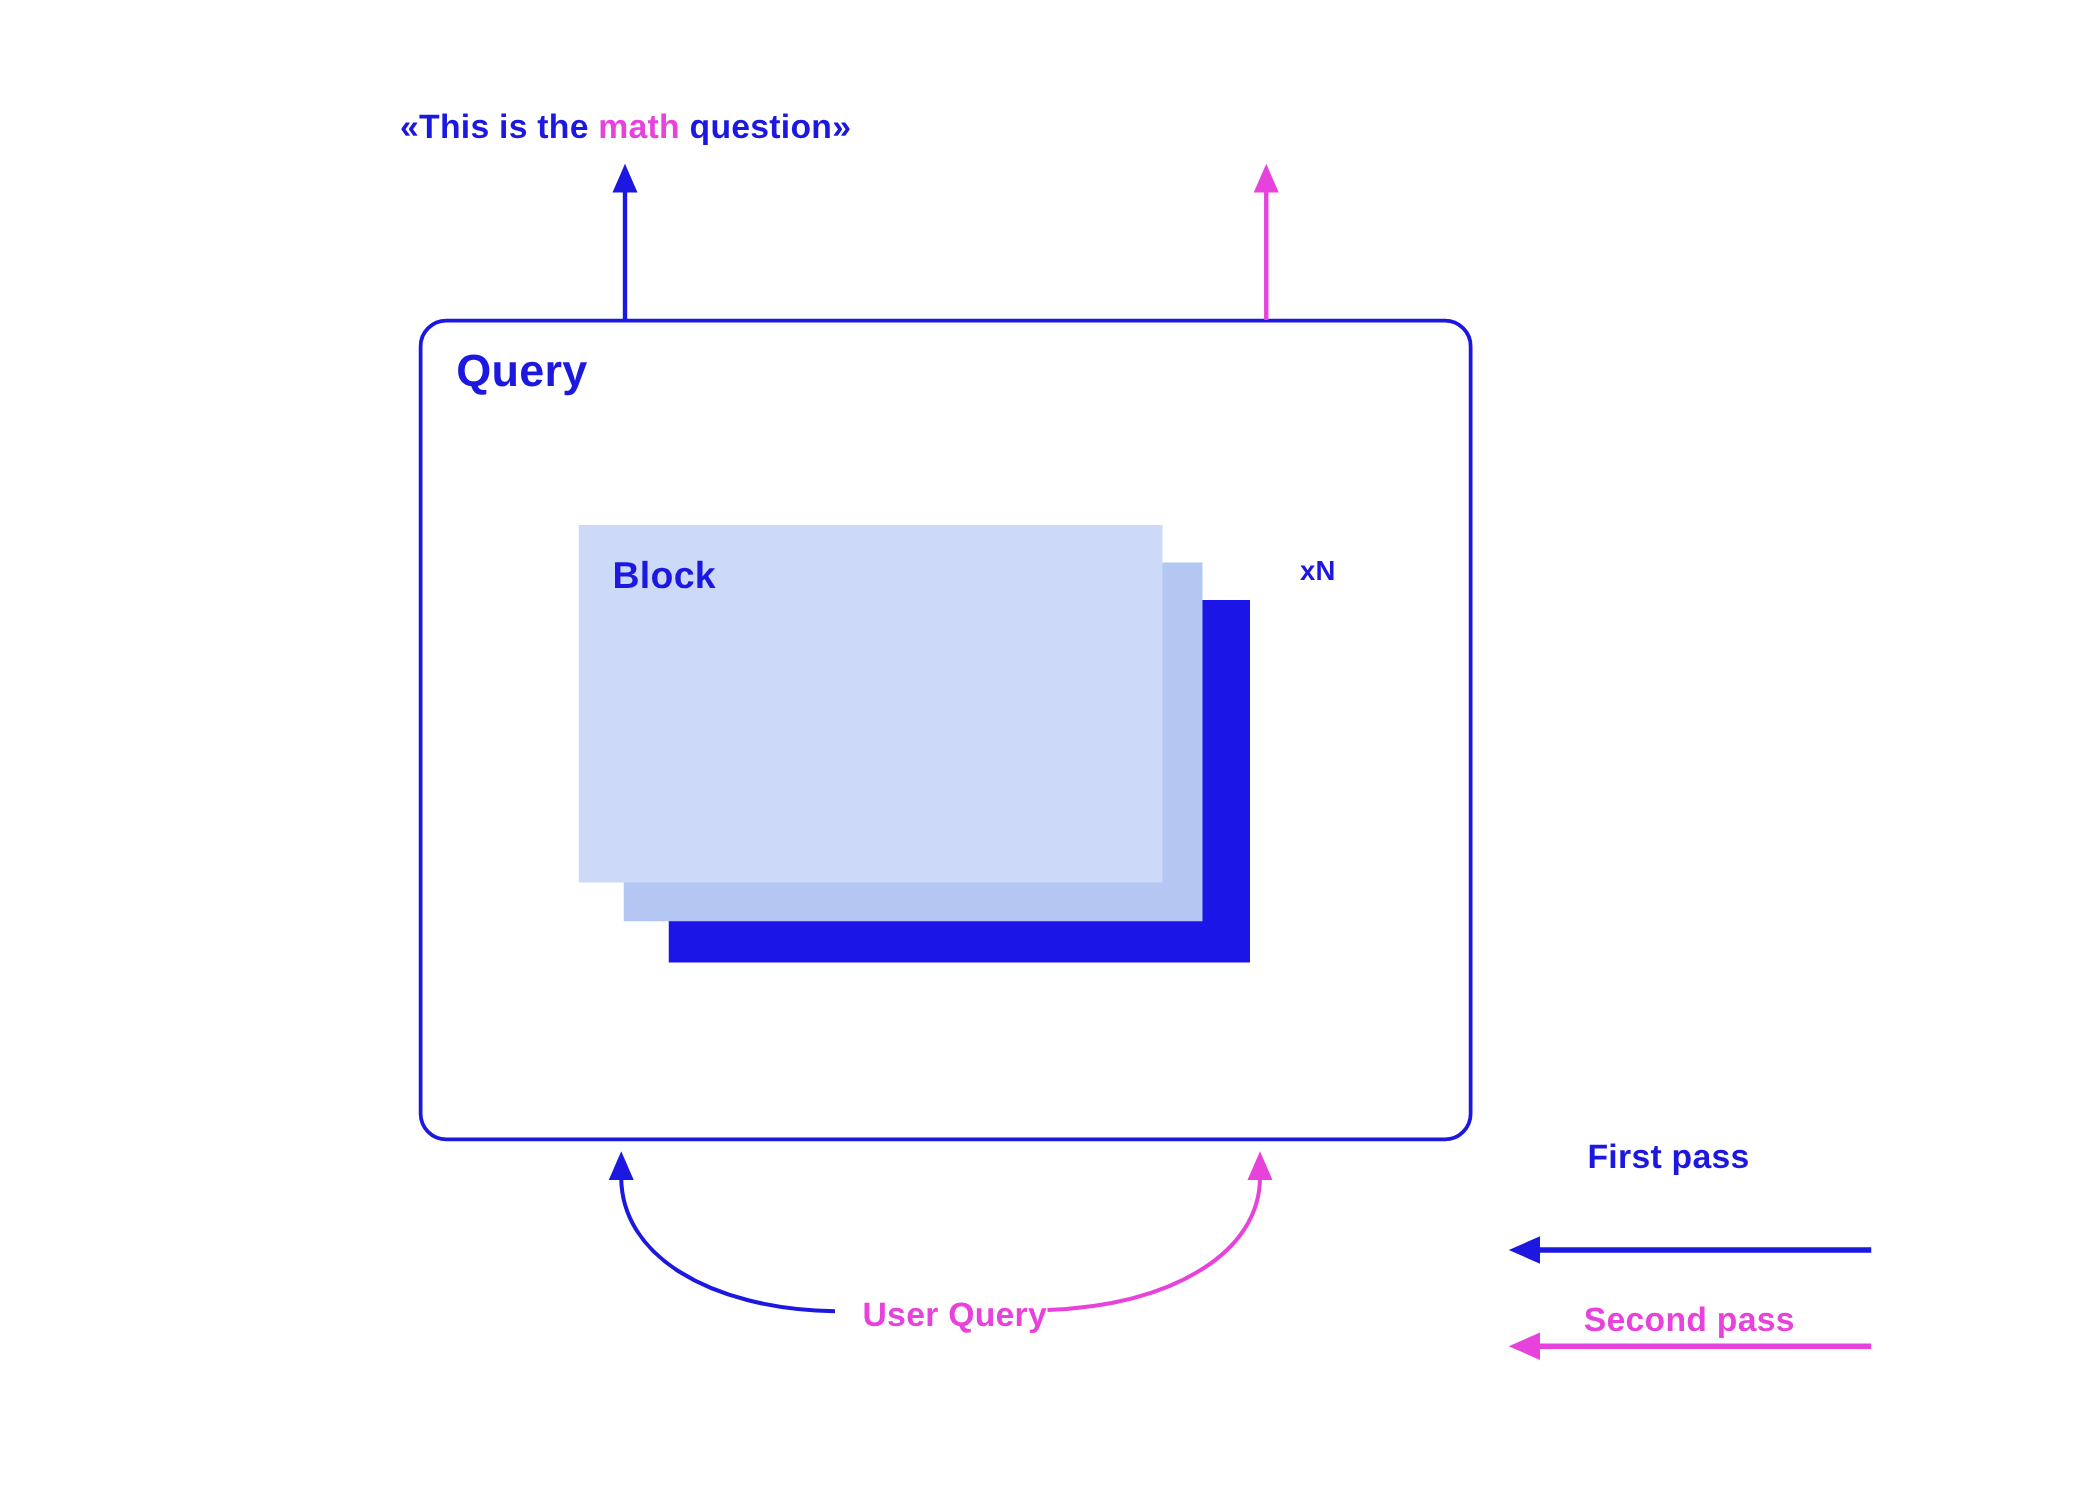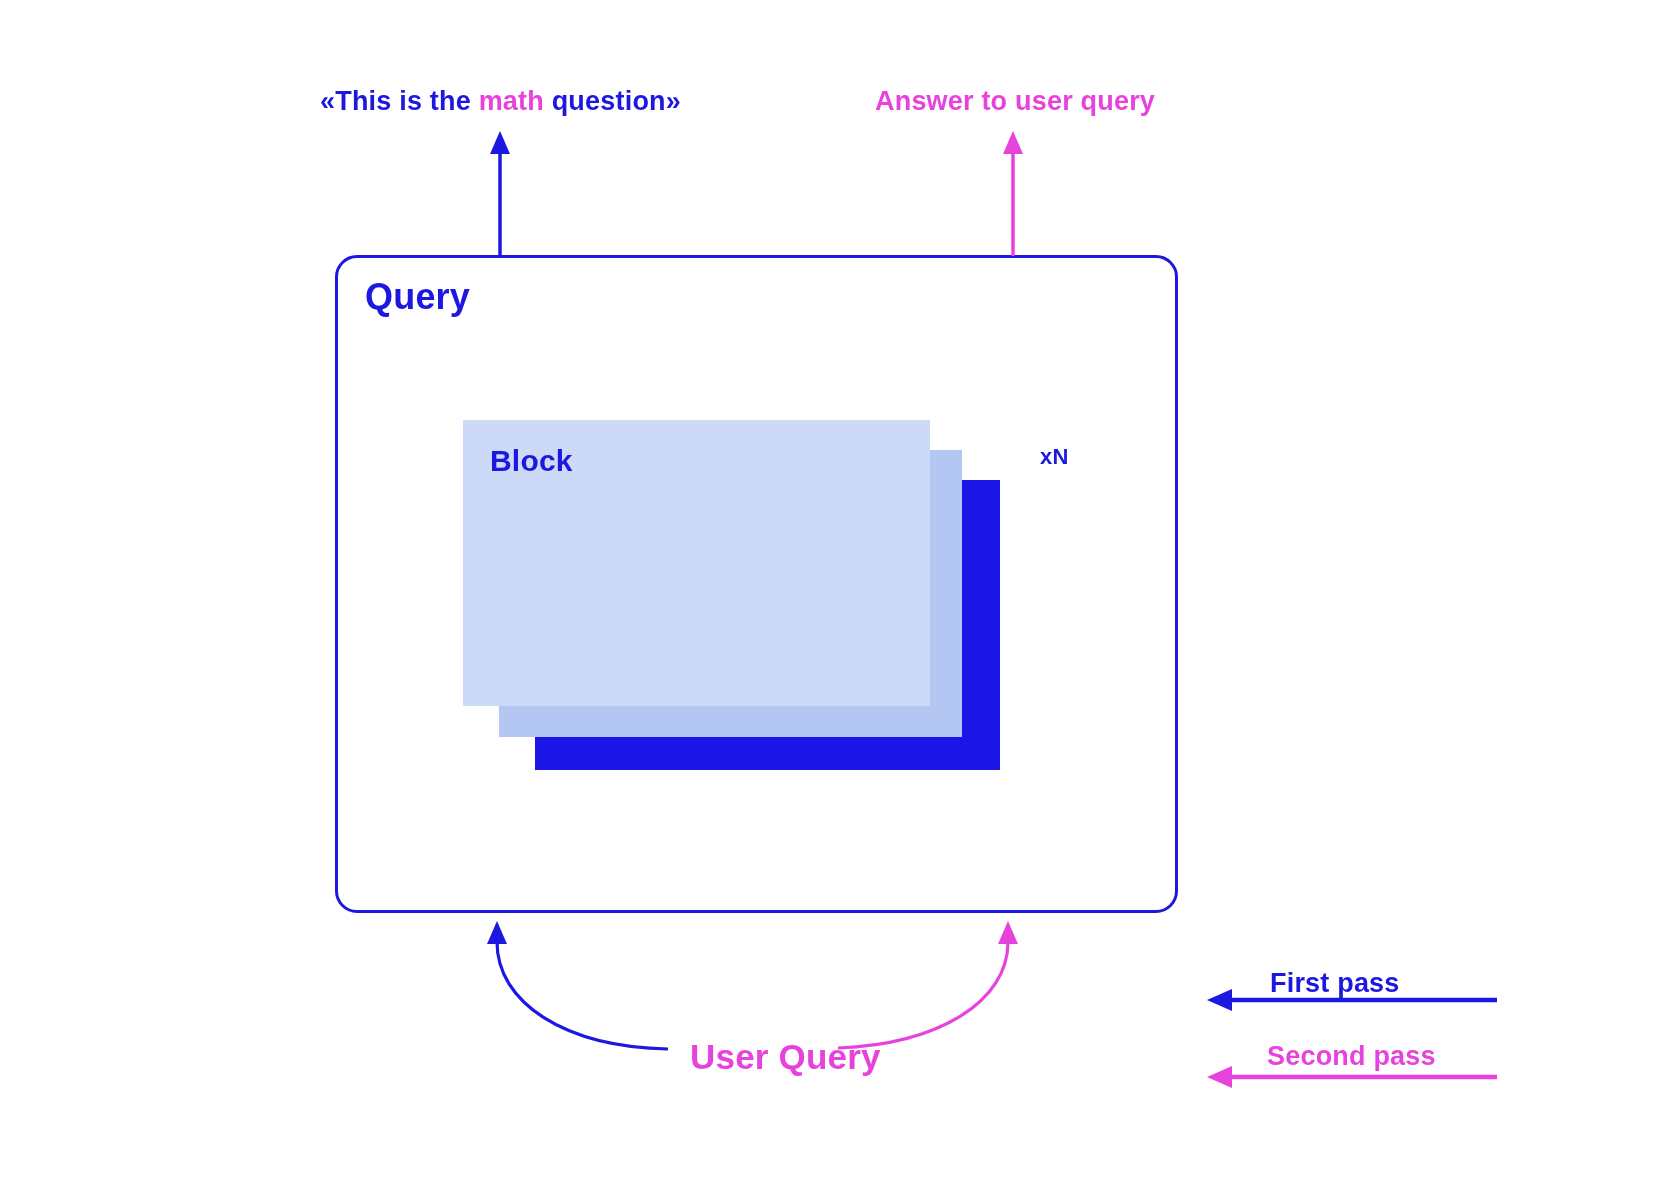--- a/index.html
+++ b/index.html
@@ -79,45 +79,44 @@
   }
   .xn-label {
     left: 1040px;
     top: 444px;
     font-size: 22px;
   }
 
   .user-query-label {
     left: 690px;
     top: 1037px;
-    font-size: 35px;
+    font-size: 27px;
   }
 
   .legend-label {
     font-size: 27px;
   }
-  #legend-first-pass  { left: 1270px; top: 968px; }
+  #legend-first-pass  { left: 1270px; top: 910px; }
   #legend-second-pass { left: 1267px; top: 1041px; }
 
   svg.arrows {
     position: absolute;
     left: 0; top: 0;
     pointer-events: none;
   }
 </style>
 </head>
 <body>
 
 <div class="stage">
 
   <div id="top-left-label" class="label top-label blue-text">
     <span>«This is the </span><span class="magenta-text">math</span><span> question»</span>
   </div>
 
-  <div id="top-right-label" class="label top-label magenta-text">Answer to user query</div>
 
   <div class="model-box"></div>
   <div class="label model-title blue-text">Query</div>
 
   <div class="block block-back"></div>
   <div class="block block-mid"></div>
   <div class="block block-front"></div>
   <div class="label block-title blue-text">Block</div>
   <div class="label xn-label blue-text">xN</div>
 

